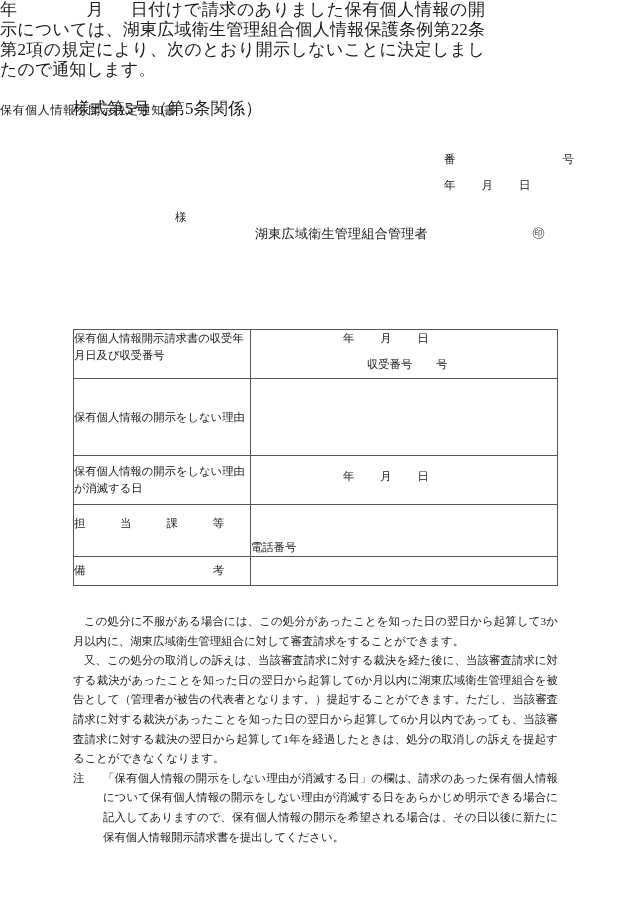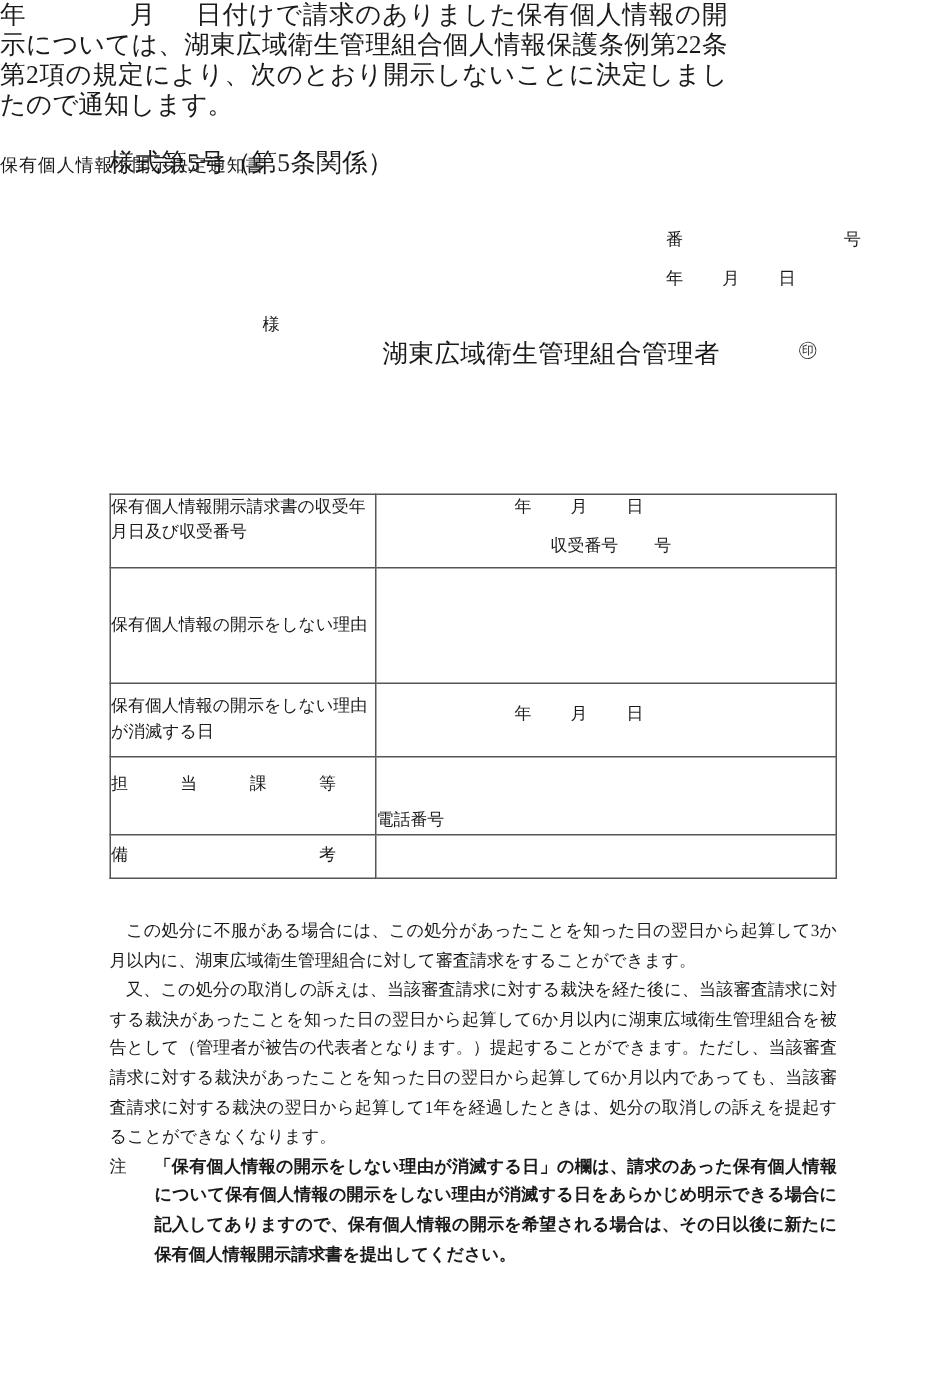--- a/index.html
+++ b/index.html
@@ -57,21 +57,21 @@
 
   
   .addressee {
     left: 175px;
     top: 212px;
     font-size: 11.5px;
   }
   .issuer {
     left: 255px;
     top: 227px;
-    font-size: 17px;
+    font-size: 13px;
     letter-spacing: 0.3px;
   }
   .seal {
     left: 532px;
     top: 226px;
     font-size: 13px;
   }
 
   
   .body-para {
@@ -154,21 +154,20 @@
     display: flex;
     margin-top: 0;
   }
   .note-marker {
     flex: 0 0 auto;
     width: 30px;
   }
   .note-body {
     flex: 1 1 auto;
     text-align: justify;
-    font-weight: bold;
   }
 </style>
 </head>
 <body>
 
 <div id="page">
 
   <div class="t form-no">様式第5号（第5条関係）</div>
 
   <div class="t doc-title">保有個人情報不開示決定通知書</div>

